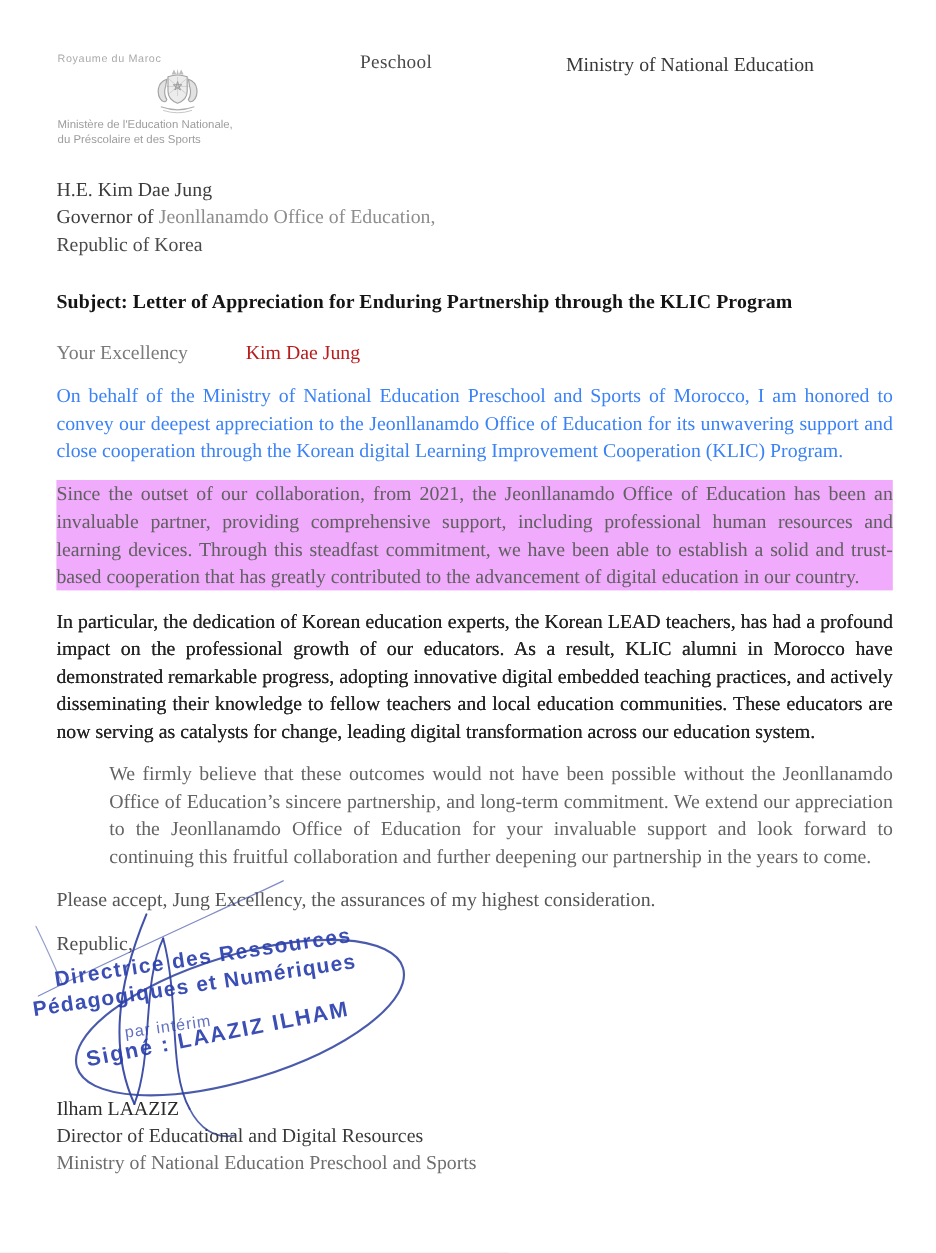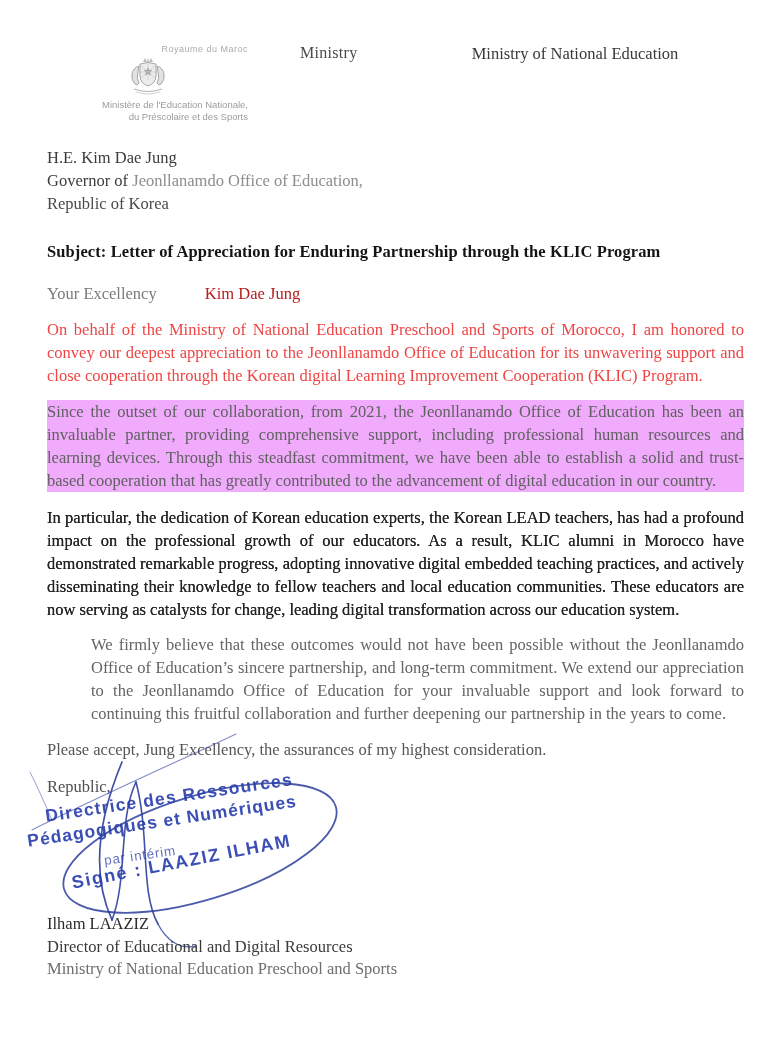--- a/index.html
+++ b/index.html
@@ -7,21 +7,21 @@
     position:relative;
     width:780px;height:1044px;
     background:#ffffff;
     font-family:"Liberation Serif", serif;
     overflow:hidden;
     margin:0 auto;
   }
   
   .emblem-block{
     position:absolute;left:48px;top:44px;width:200px;
-    text-align:right;color:#a0a0a0;
+    text-align:left;color:#a0a0a0;
   }
   .emblem-caption-top{font-family:"Liberation Sans",sans-serif;font-size:9px;letter-spacing:.5px;color:#ababab;}
   .emblem-art{margin:2px auto 1px;display:block;}
   .emblem-caption-bottom{font-family:"Liberation Sans",sans-serif;font-size:9.5px;line-height:12px;color:#9c9c9c;}
   .header-country{
     position:absolute;left:300px;top:44px;
     font-size:16px;color:#4a4a4a;letter-spacing:.3px;
   }
   .header-ministry{
     position:absolute;left:455px;top:42px;width:240px;
@@ -34,21 +34,21 @@
   }
   .recipient{color:#3c3c3c;}
   .recipient .dim{color:#8d8d8d;}
   .recipient .line3{color:#4a4a4a;}
   .subject{
     margin-top:25px;font-weight:bold;color:#141414;letter-spacing:.1px;
   }
   .salutation{margin-top:19px;color:#7a7a7a;}
   .salutation .name{color:#b91c1c;margin-left:44px;}
   .para{margin:0;text-align:justify;}
-  .para.p1{margin-top:13px;color:#ef4444;}
+  .para.p1{margin-top:13px;color:#3b82f6;}
   .para.p2{margin-top:13px;color:#606060;background:#f0abfc;}
   .para.p3{
     margin-top:14px;color:#242424;
     text-shadow:0 0 .55px currentColor;
   }
   .para.p4{margin-top:12px;color:#646464;margin-left:44px;}
   .closing{margin-top:13px;color:#555555;}
   .sincerely{margin-top:14px;color:#4f4f4f;}
   
   .stamp-layer{position:absolute;left:0;top:0;width:780px;height:1044px;pointer-events:none;}
@@ -93,21 +93,21 @@
         <path d="M8 33 Q22 38 36 33" stroke="#a5a5a5"></path>
         <path d="M10 36 Q22 40 34 36" stroke="#bdbdbd" stroke-width="0.8"></path>
       </g>
     </svg>
     <div class="emblem-caption-bottom">
       <div>Ministère de l'Education Nationale,</div>
       <div>du Préscolaire et des Sports</div>
     </div>
   </div>
 
-  <div class="header-country">Ministry</div>
+  <div class="header-country">Peschool</div>
 
   <div class="header-ministry">
     <div>Ministry of National Education</div>
   </div>
 
   <div class="letter-body">
 
     <div class="recipient">
       <div>H.E. Kim Dae Jung</div>
       <div><span>Governor of </span><span class="dim">Jeonllanamdo Office of Education,</span></div>

